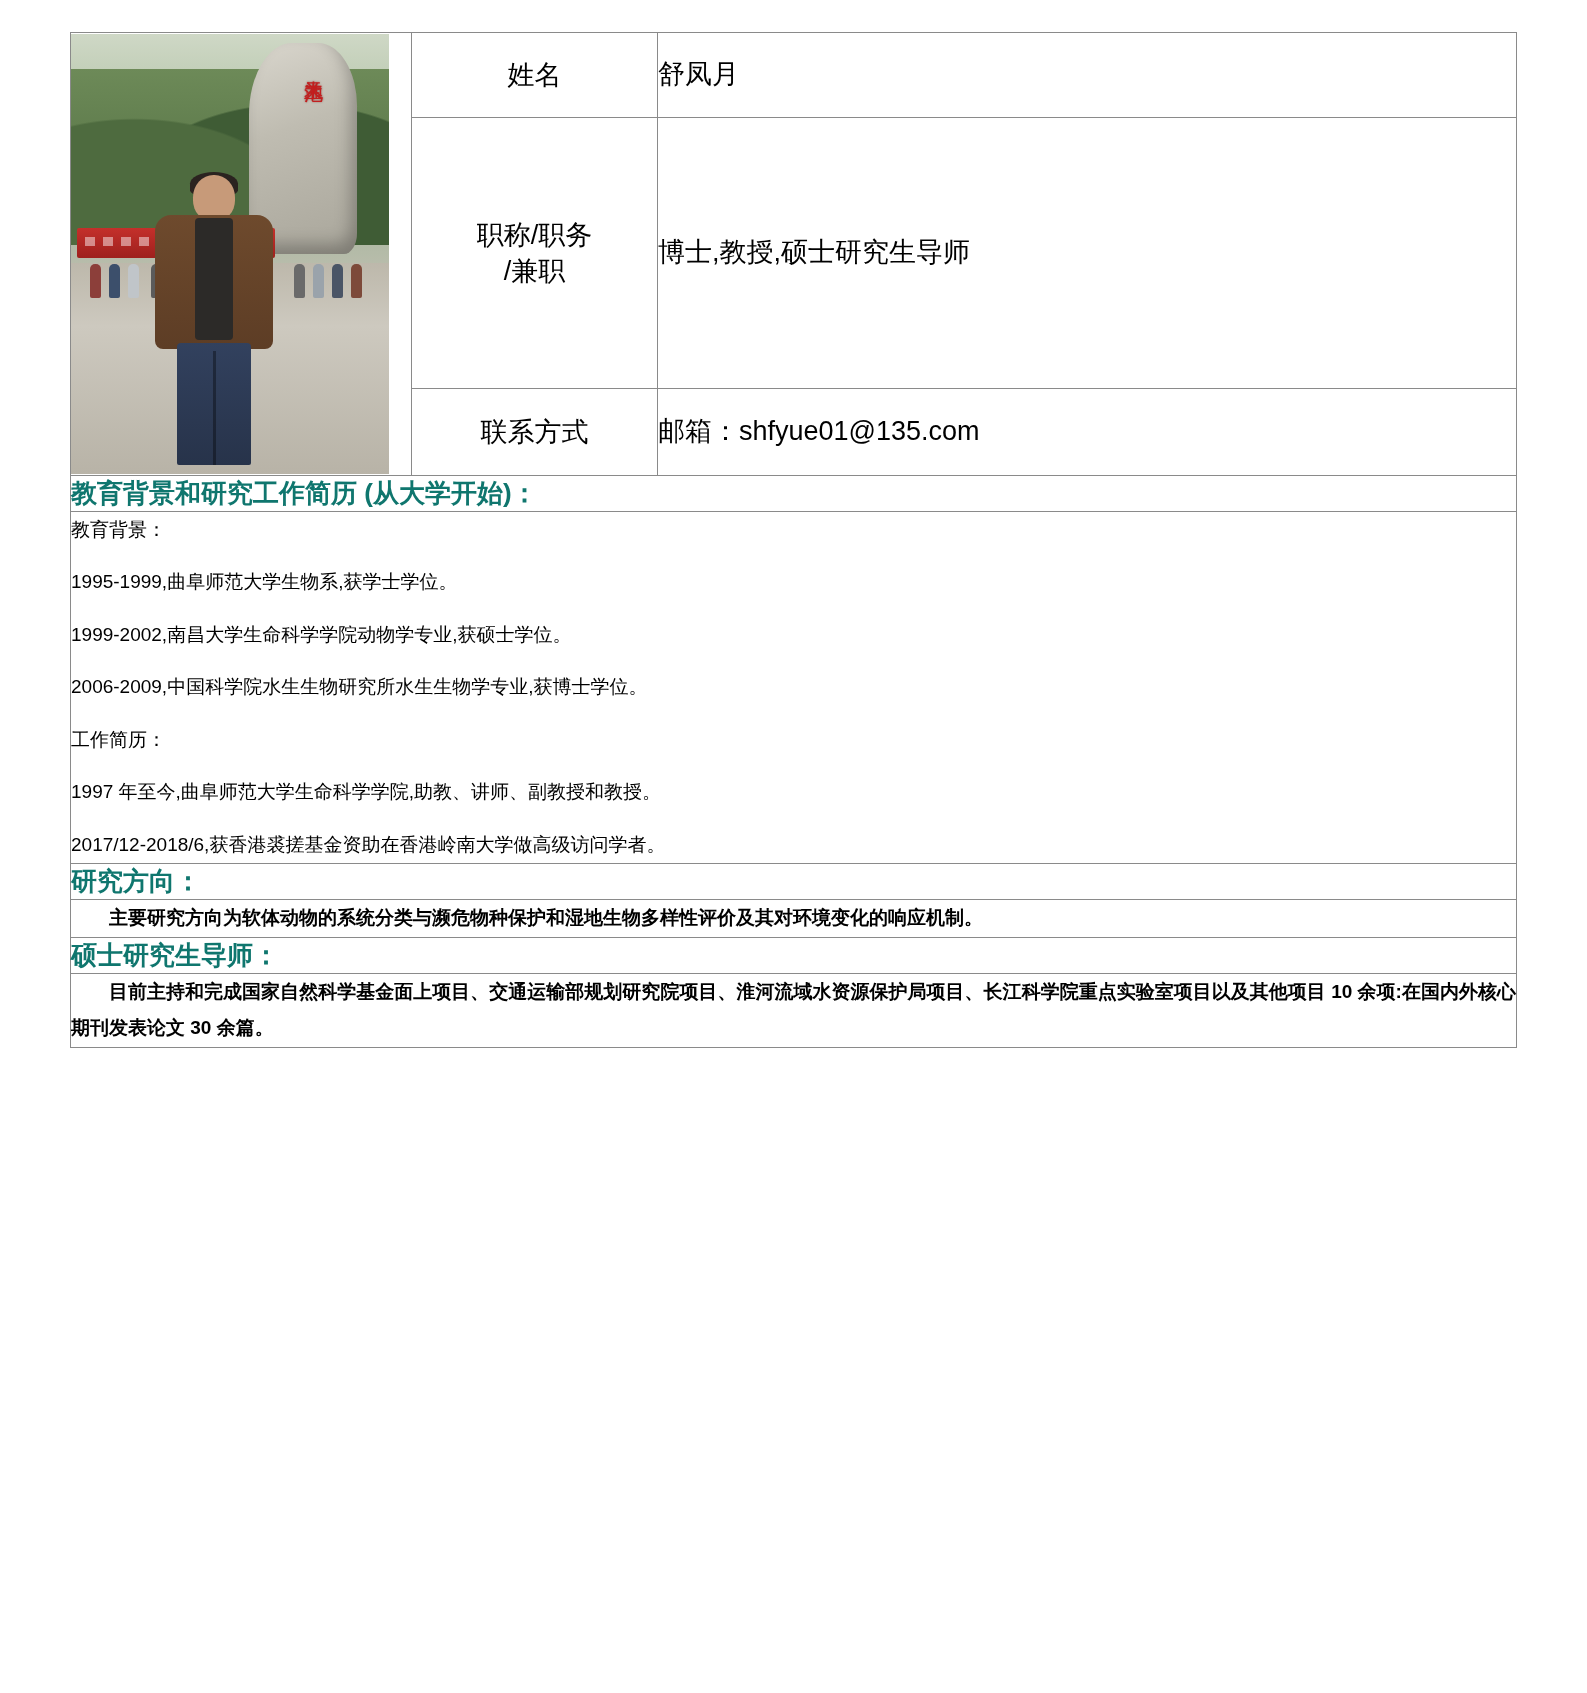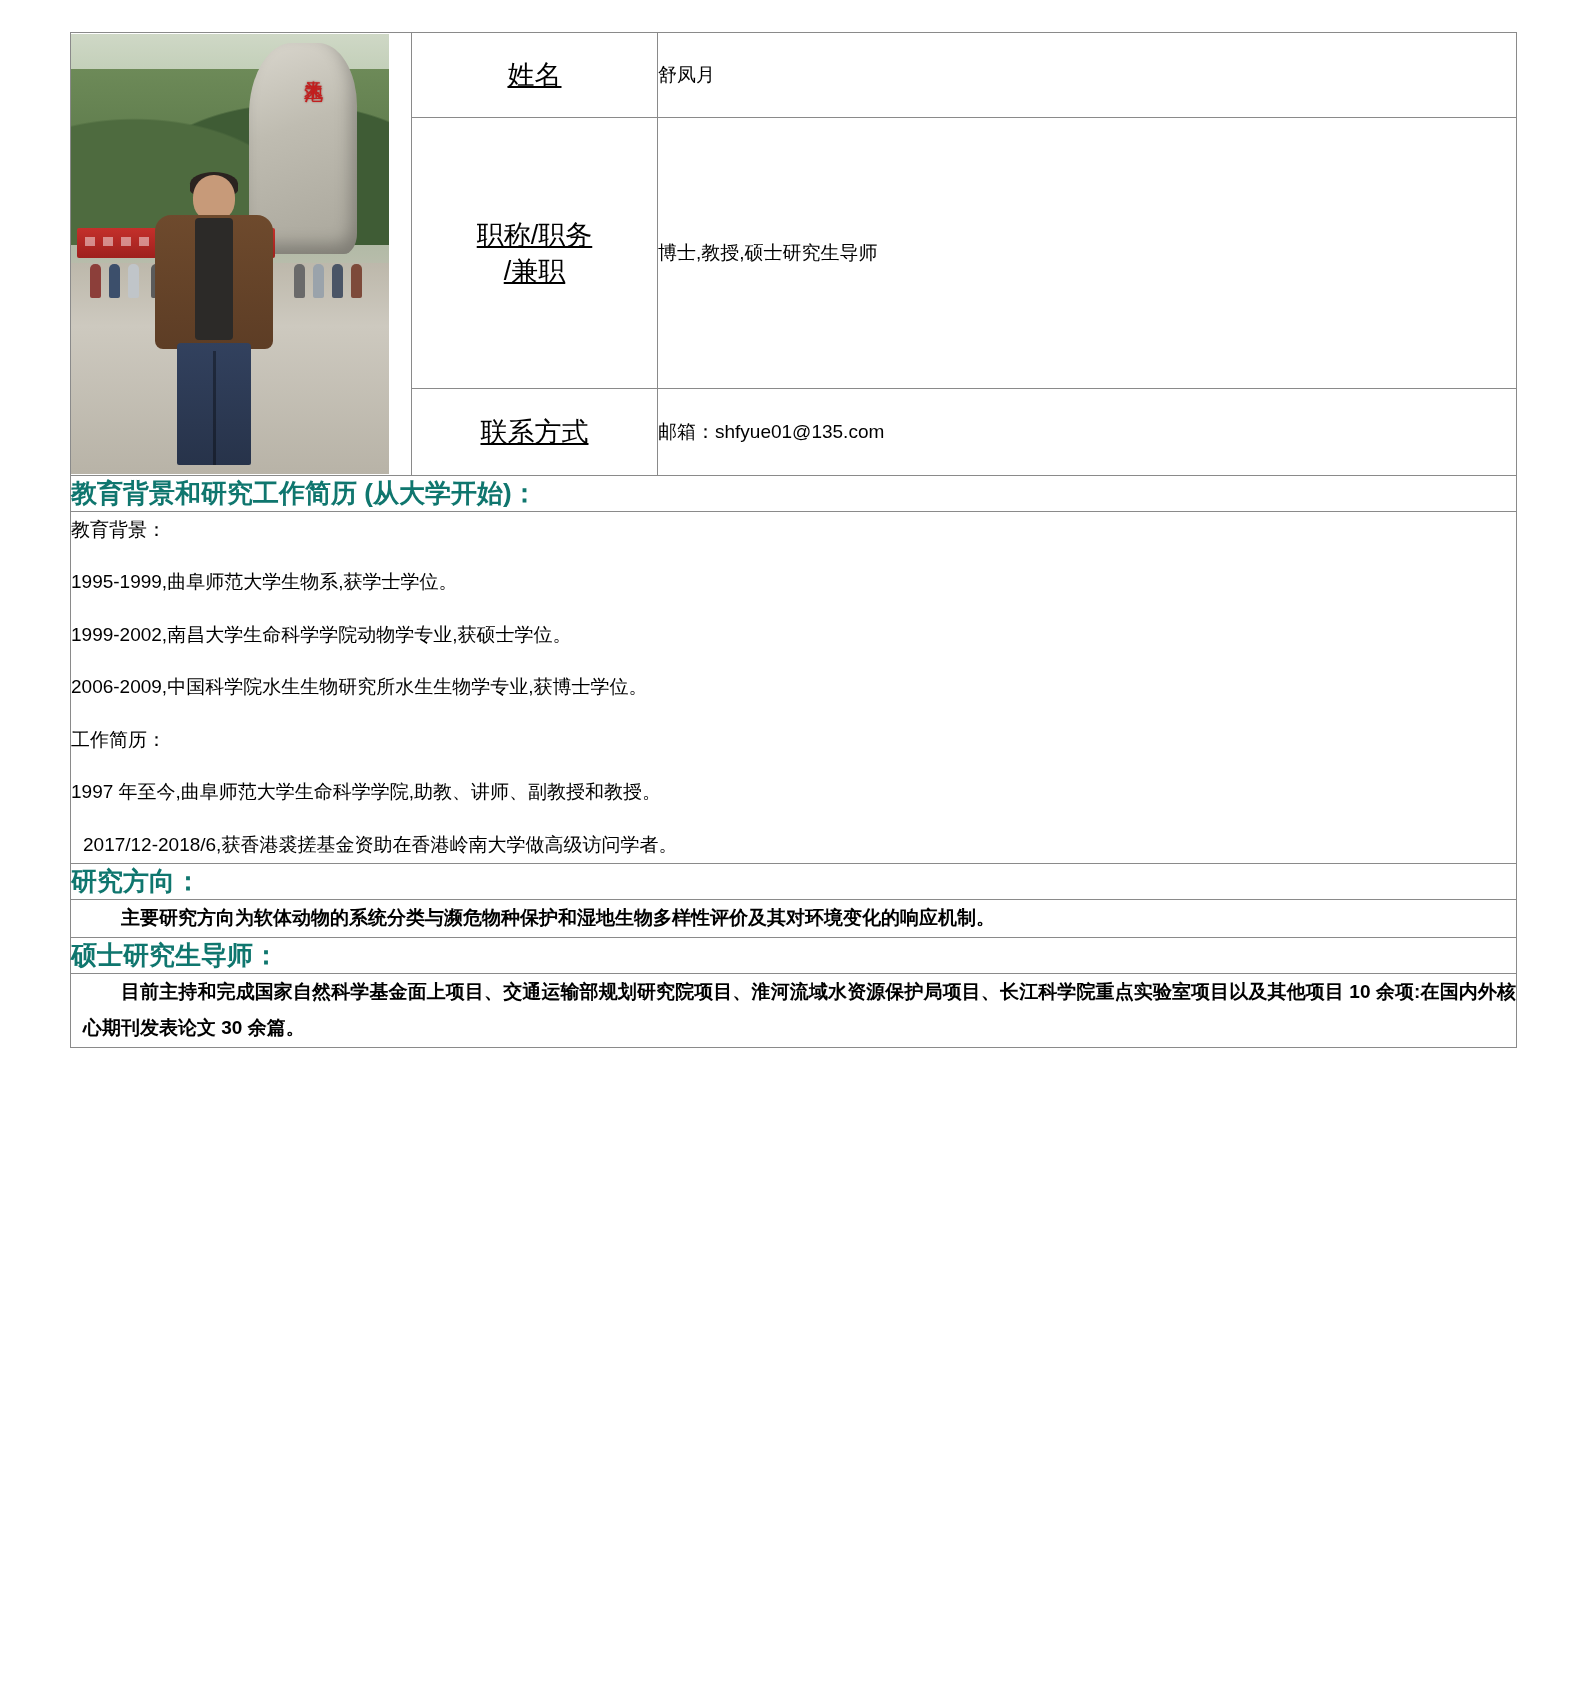--- a/index.html
+++ b/index.html
@@ -143,46 +143,45 @@
     content: ""; position: absolute; left: 48%; top: 6%; width: 4%; height: 94%;
     background: rgba(0,0,0,.35);
   }
   
   .label-cell {
     width: 245px;
     text-align: center;
     font-size: 27px;
     line-height: 1.35;
     padding: 14px 6px;
-    text-decoration: underline;
   }
   .value-cell {
     padding: 14px 0 14px 14px;
-    font-size: 19px;
+    font-size: 27px;
     line-height: 1.4;
   }
   .row-name .label-cell, .row-name .value-cell { height: 84px; }
   .row-title .label-cell, .row-title .value-cell { height: 270px; }
   .row-contact .label-cell, .row-contact .value-cell { height: 86px; }
 
   .section-head td {
     padding: 16px 16px 16px 16px;
     font-size: 26px;
     font-weight: bold;
     color: #0f766e;
   }
   .body-cell {
     padding: 22px 18px 26px 18px;
     font-size: 19px;
     line-height: 1.92;
   }
   .body-cell p {
     margin: 0 0 16px 0;
   }
-  .body-cell p:last-child { margin-bottom: 0; margin-left: 12px; }
+  .body-cell p:last-child { margin-bottom: 0; }
   .indent { text-indent: 2em; font-weight: bold; }
   .justify { text-align: justify; }
 </style>
 </head>
 <body>
 
 <div class="page">
   <table class="cv">
     <tbody>
       <tr class="row-name">

